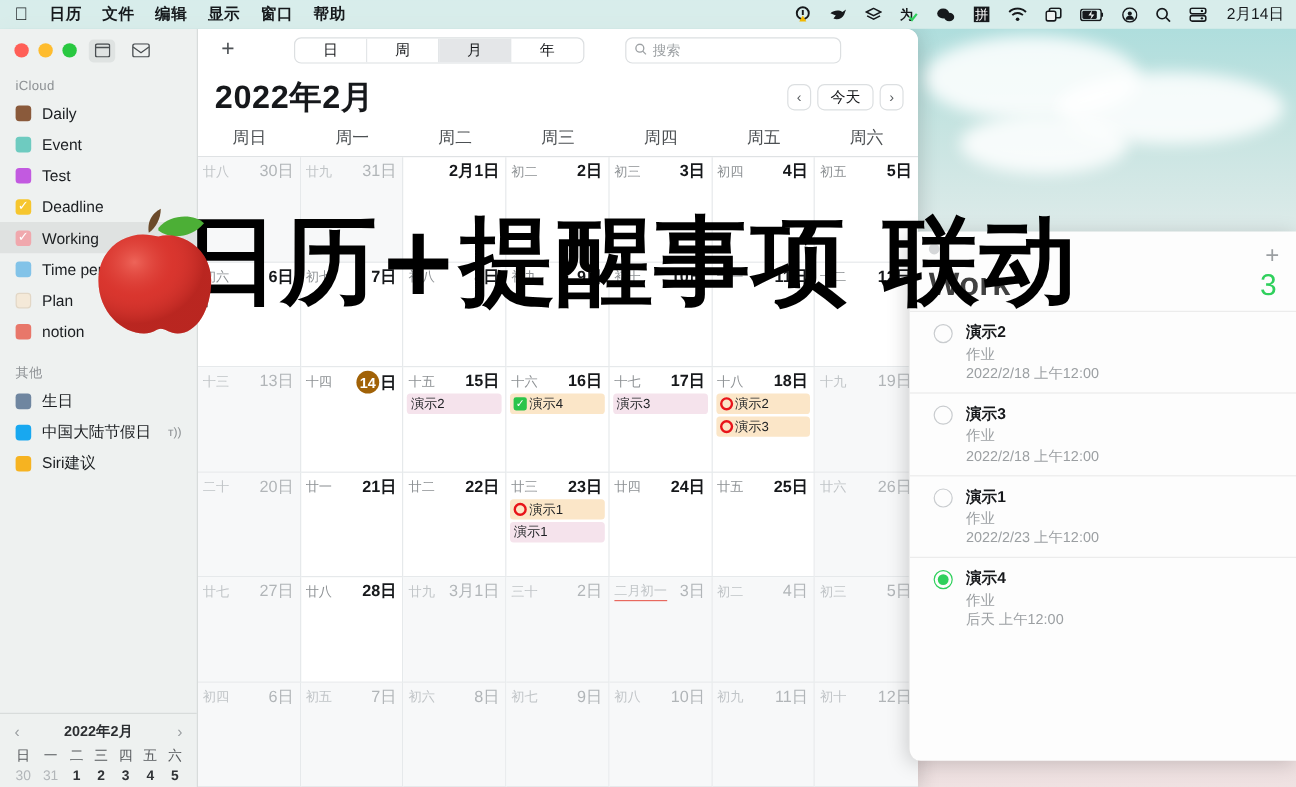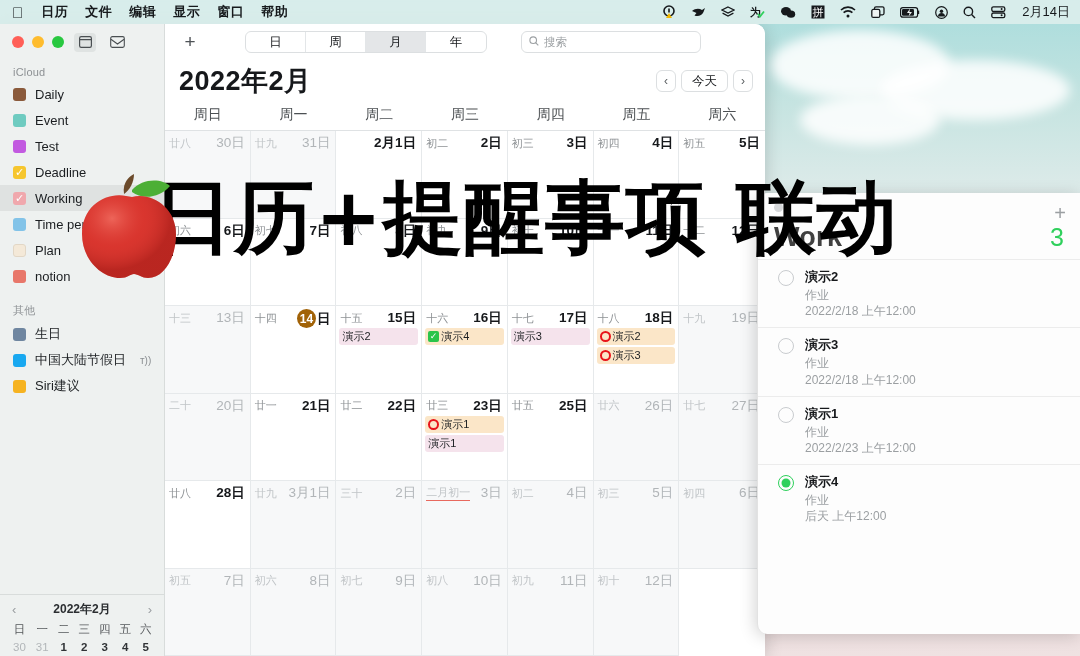--- a/index.html
+++ b/index.html
@@ -650,20 +650,28 @@
           <div class="chip orange">
             <span class="ring"></span>
             <span>演示1</span>
           </div>
           <div class="chip pink">
             <span>演示1</span>
           </div>
         </div>
         <div class="cell">
           <div class="dnum">
+            <span class="lunar">廿四</span>
+            <span class="numwrap">
+              <span class="num">24日</span>
+            </span>
+          </div>
+        </div>
+        <div class="cell">
+          <div class="dnum">
             <span class="lunar">廿五</span>
             <span class="numwrap">
               <span class="num">25日</span>
             </span>
           </div>
         </div>
         <div class="cell dim">
           <div class="dnum">
             <span class="lunar">廿六</span>
             <span class="numwrap">

